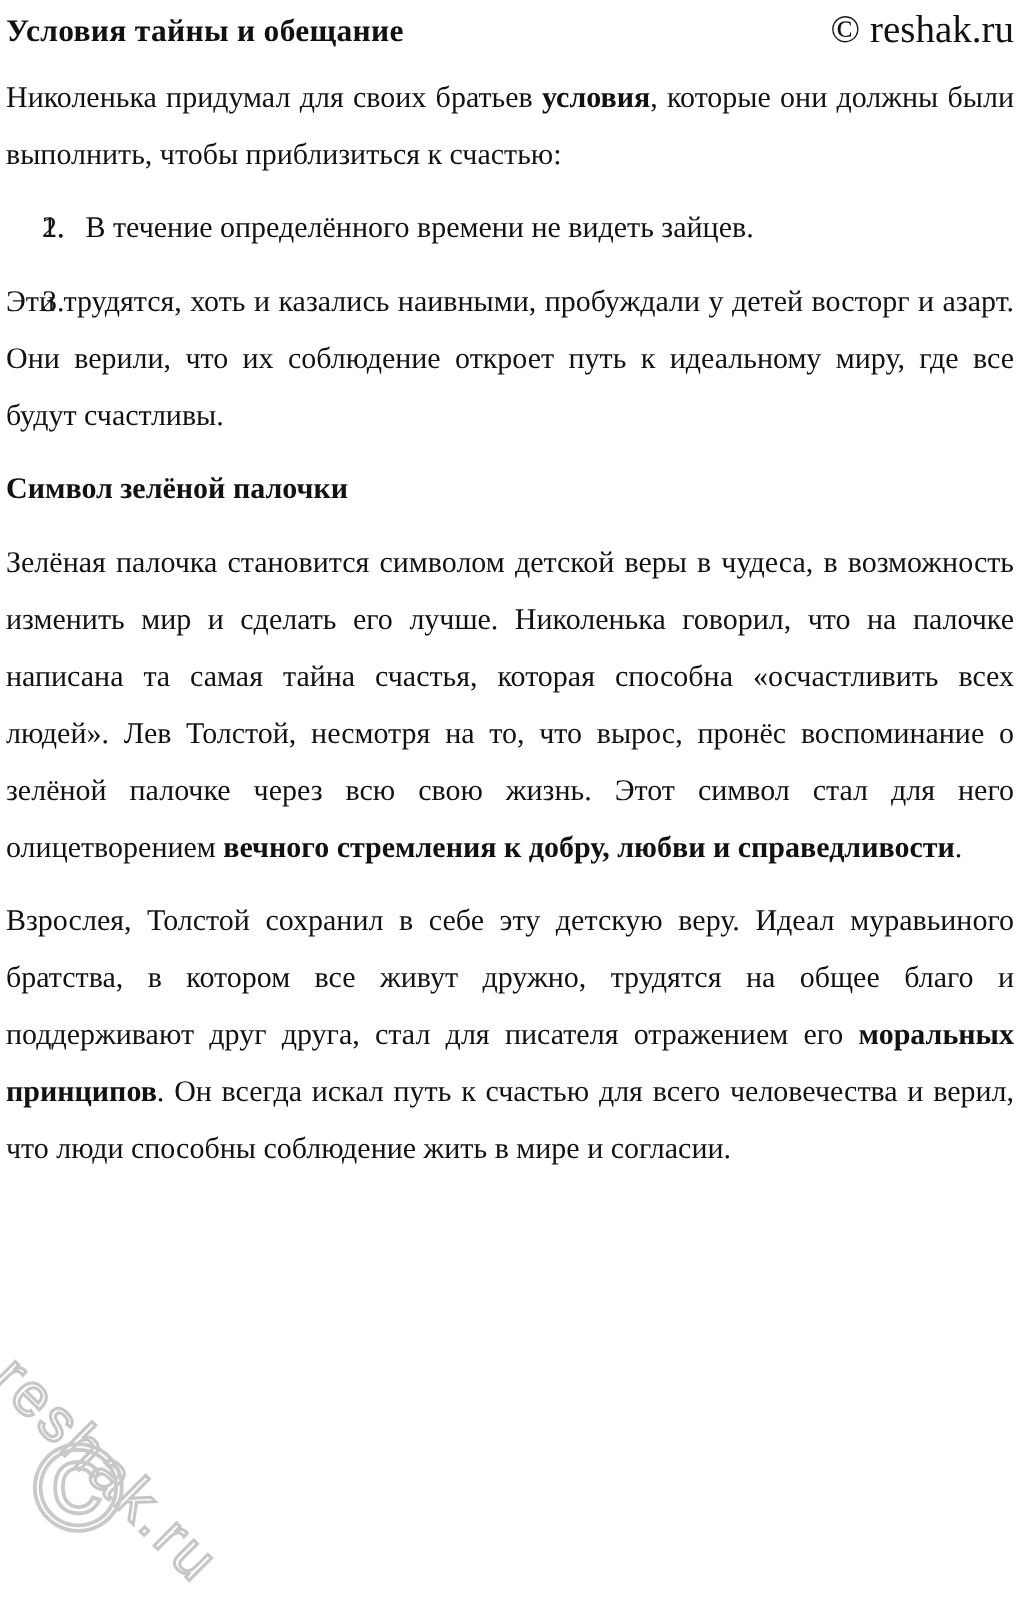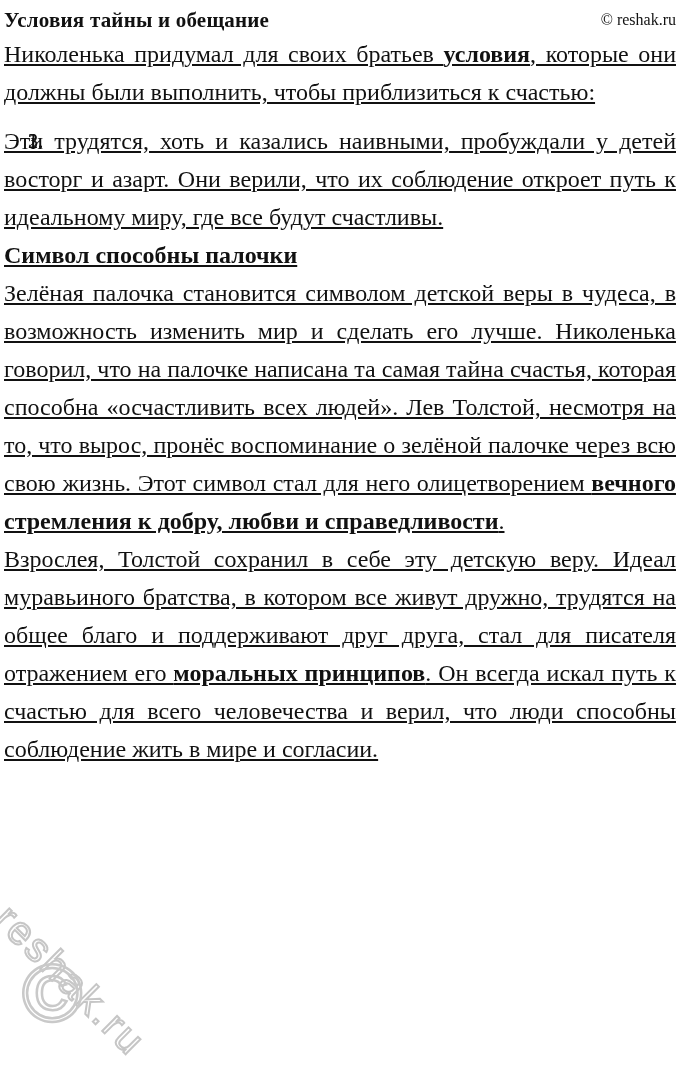--- a/index.html
+++ b/index.html
@@ -28,30 +28,30 @@
     align-items: center;
     line-height: 30px;
     gap: 24px;
   }
   .doc-title {
     font-size: 21px;
     font-weight: bold;
     letter-spacing: 0.2px;
   }
   .copyright {
-    font-size: 16px;
+    font-size: 26px;
     font-weight: normal;
     margin-left: 27px;
   }
   p, h2 {
-    font-size: 24px;
+    font-size: 20px;
     line-height: 38px;
     text-align: justify;
+    margin-top: 11px;
     font-weight: normal;
-    text-decoration: underline;
   }
   h2 {
     font-weight: bold;
     text-align: left;
   }
   p b { font-weight: bold; }
   ol.conditions {
     list-style: none;
     margin-top: 11px;
   }
@@ -118,29 +118,30 @@
     </div>
 
     <p><span>Николенька придумал для своих братьев </span><b>условия</b><span>, которые они должны были выполнить, чтобы приблизиться к счастью:</span></p>
 
     <ol class="conditions">
       <li>
         <span class="li-num">1.</span>
       </li>
       <li>
         <span class="li-num">2.</span>
+        <span>В течение определённого времени не видеть зайцев.</span>
       </li>
       <li>
         <span class="li-num">3.</span>
       </li>
     </ol>
 
     <p>Эти трудятся, хоть и казались наивными, пробуждали у детей восторг и азарт. Они верили, что их соблюдение откроет путь к идеальному миру, где все будут счастливы.</p>
 
-    <h2>Символ способны палочки</h2>
+    <h2>Символ зелёной палочки</h2>
 
     <p><span>Зелёная палочка становится символом детской веры в чудеса, в возможность изменить мир и сделать его лучше. Николенька говорил, что на палочке написана та самая тайна счастья, которая способна «осчастливить всех людей». Лев Толстой, несмотря на то, что вырос, пронёс воспоминание о зелёной палочке через всю свою жизнь. Этот символ стал для него олицетворением </span><b>вечного стремления к добру, любви и справедливости</b><span>.</span></p>
 
 
     <p><span>Взрослея, Толстой сохранил в себе эту детскую веру. Идеал муравьиного братства, в котором все живут дружно, трудятся на общее благо и поддерживают друг друга, стал для писателя отражением его </span><b>моральных принципов</b><span>. Он всегда искал путь к счастью для всего человечества и верил, что люди способны соблюдение жить в мире и согласии.</span></p>
 
   </div>
 </div>
 
 </body></html>

